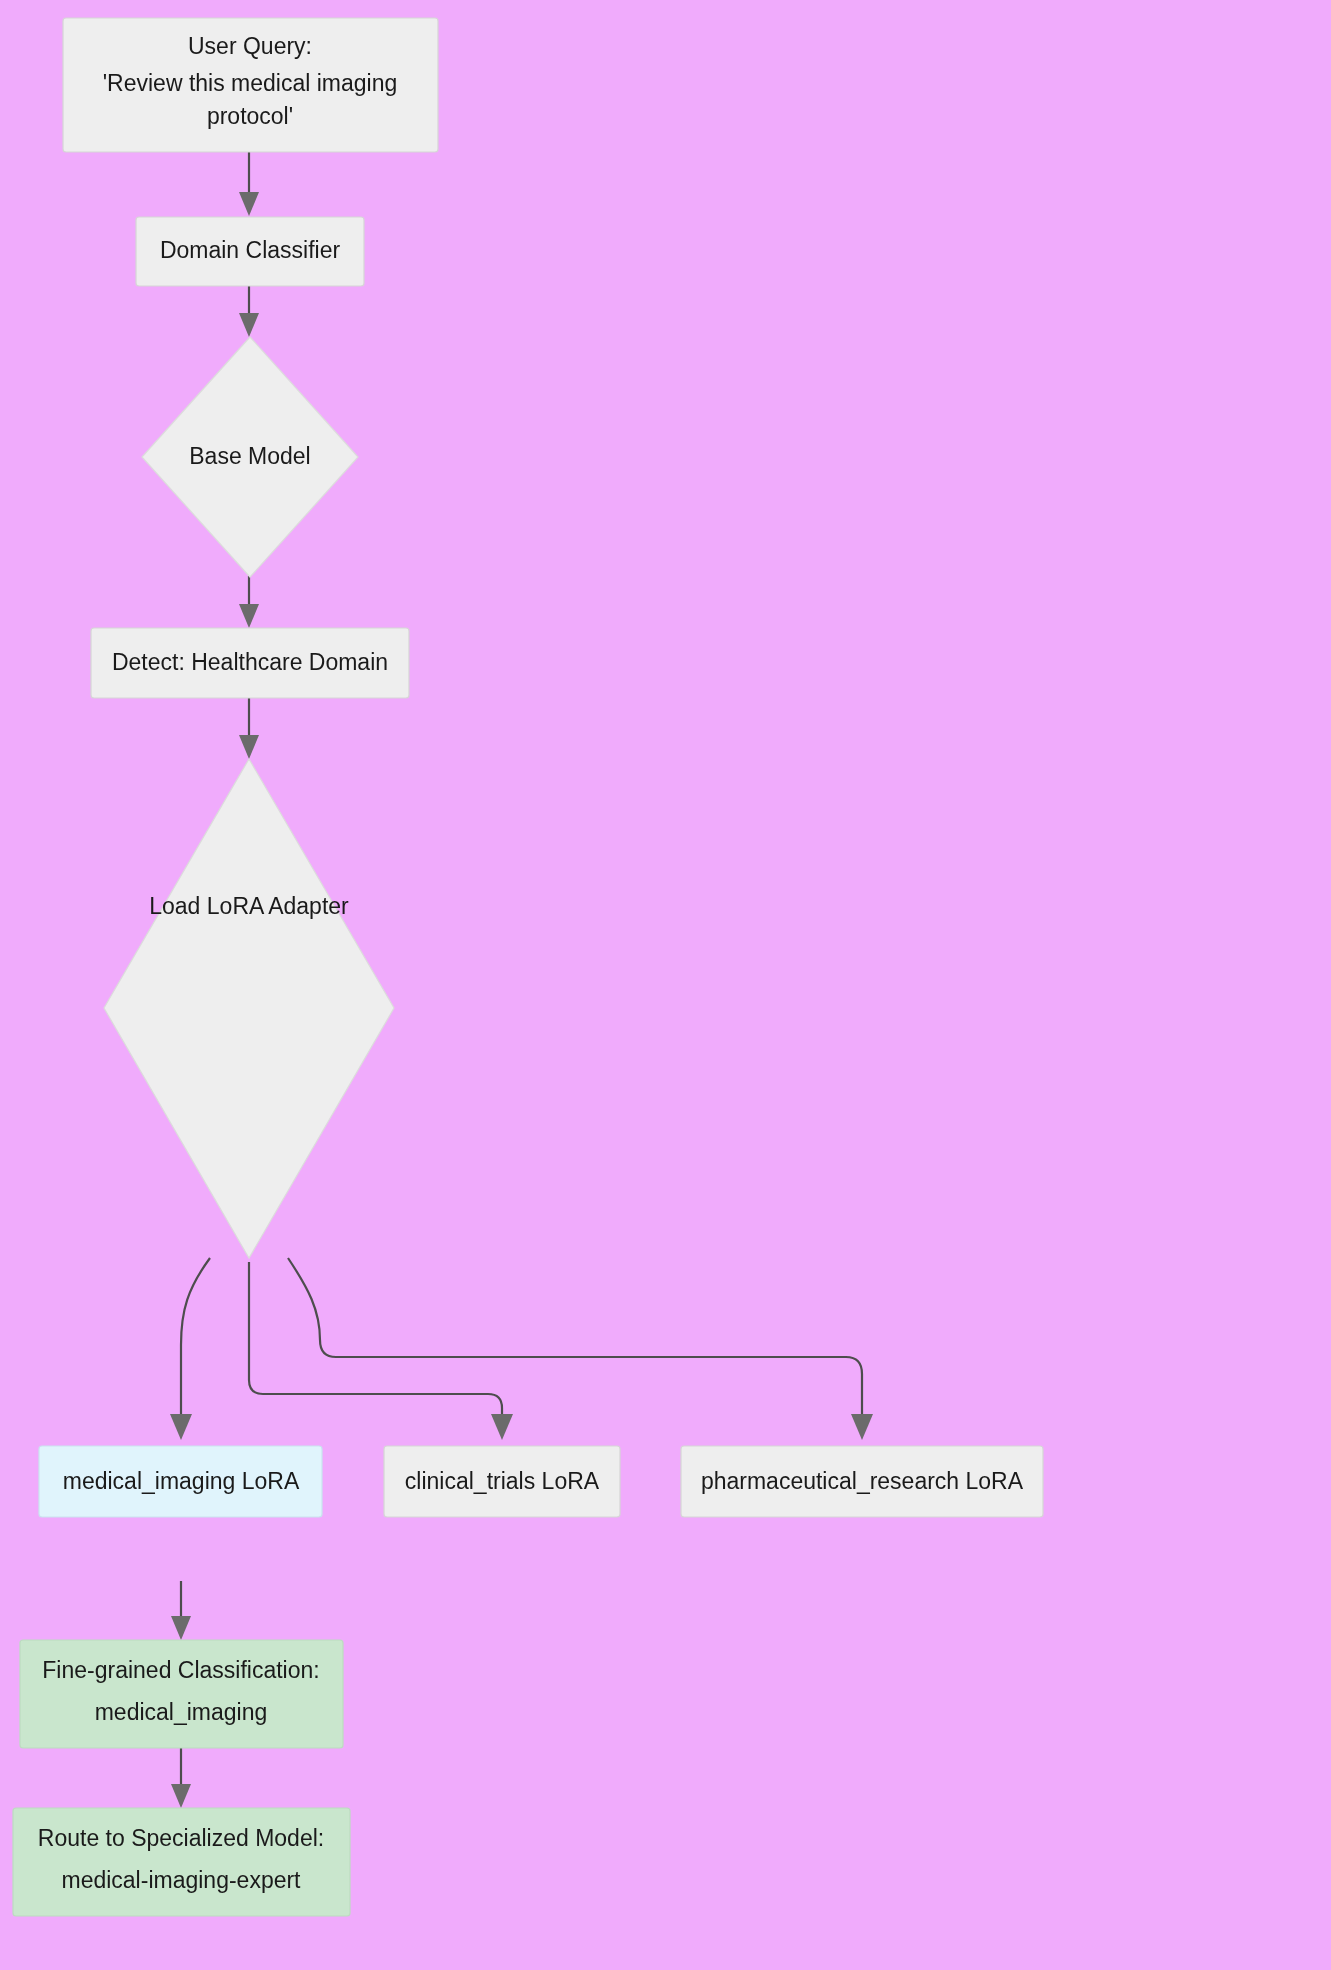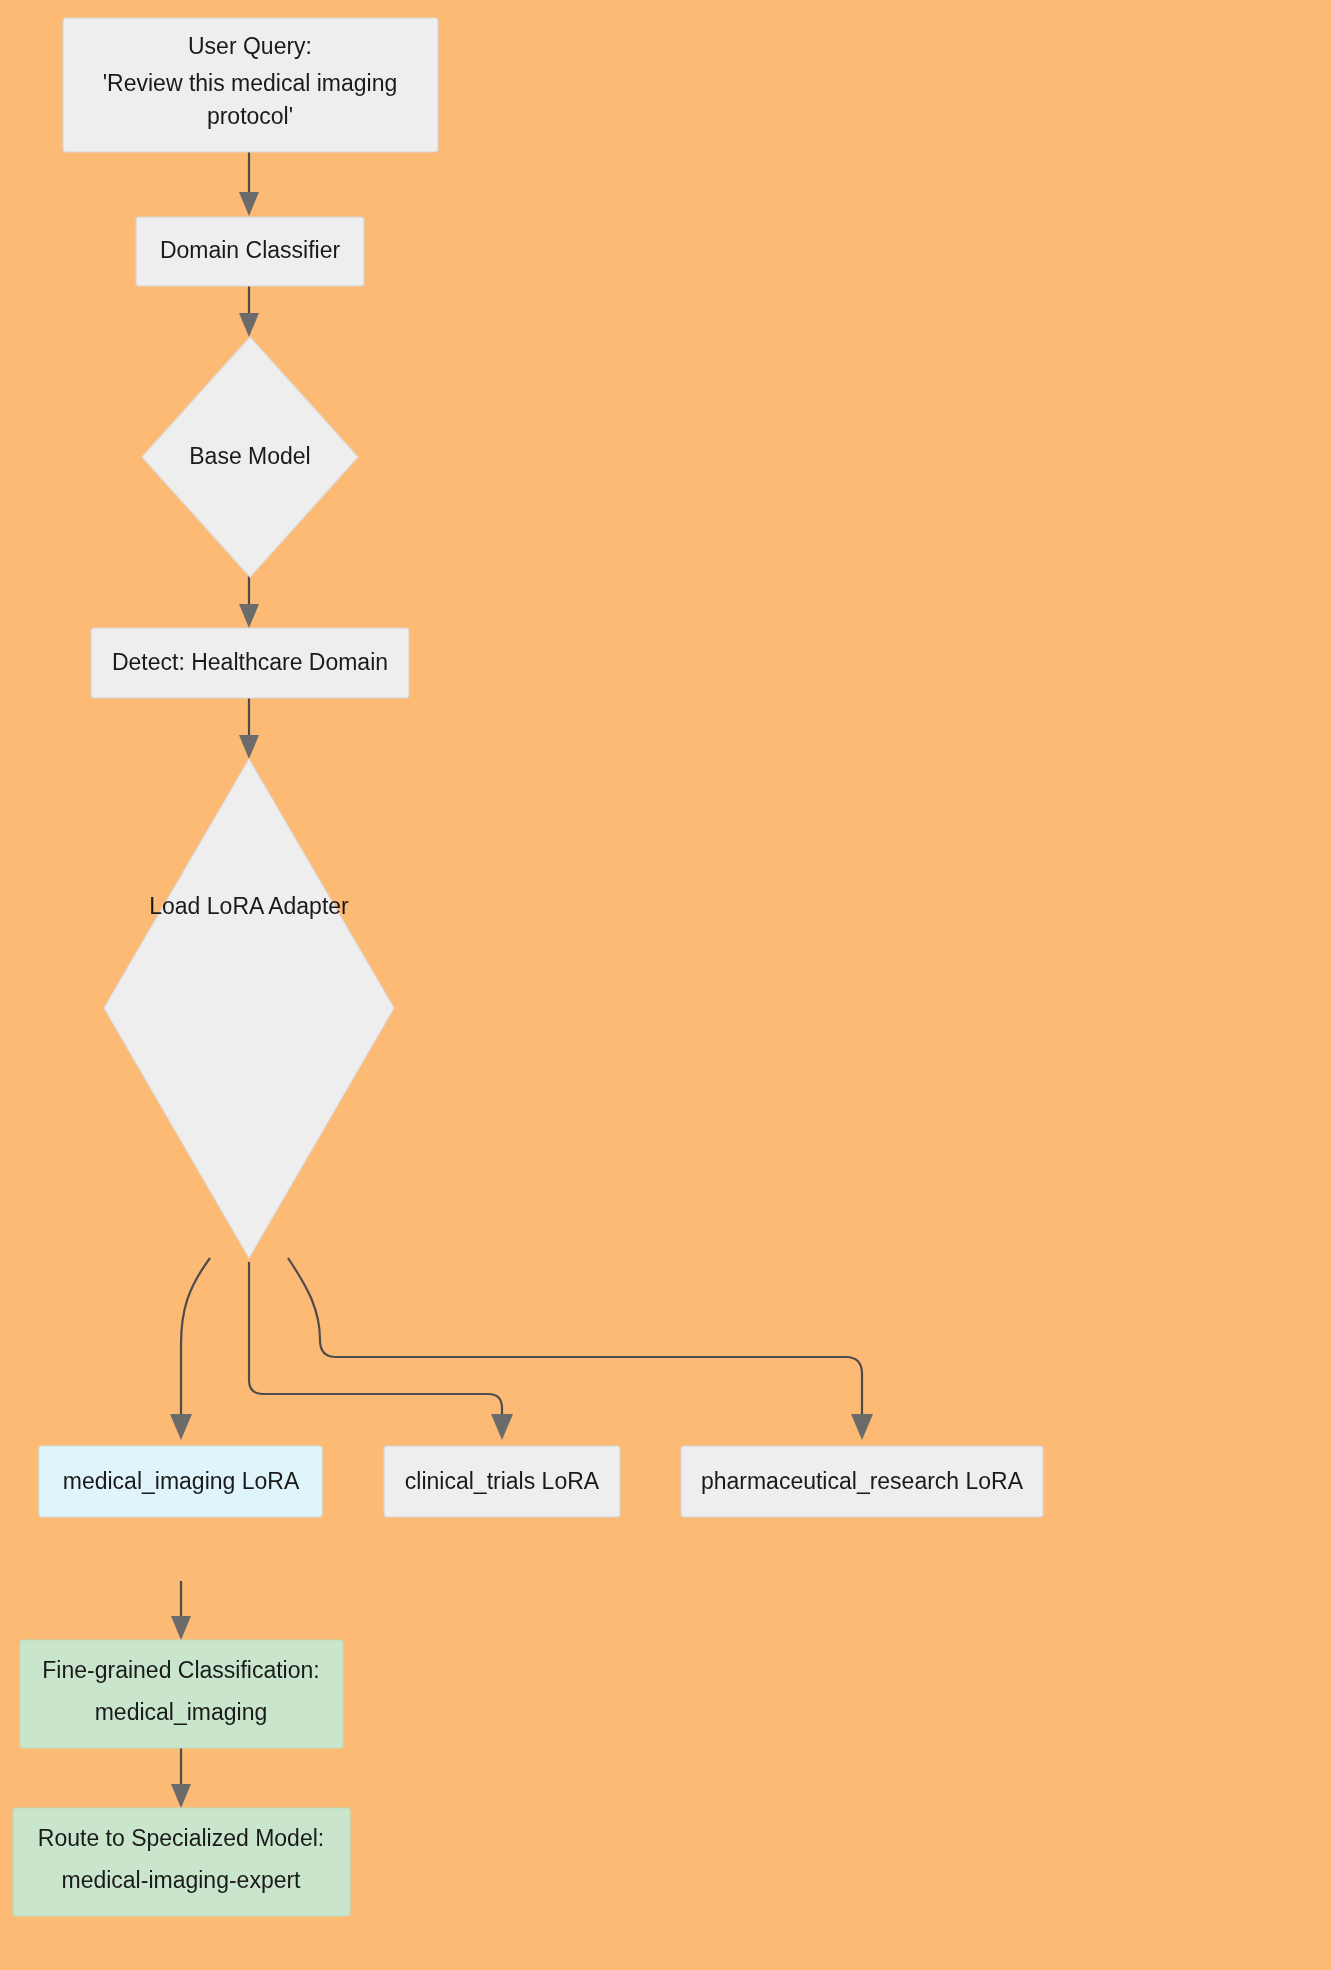--- a/index.html
+++ b/index.html
@@ -7,21 +7,21 @@
     padding: 0;
     background: #ffffff;
   }
   body {
     font-family: "Liberation Sans", sans-serif;
   }
   #canvas {
     position: relative;
     width: 1331px;
     height: 1970px;
-    background: #fdba74;
+    background: #f0abfc;
     overflow: hidden;
     text-align: center;
   }
   svg#flow {
     position: absolute;
     left: 0;
     top: 0;
     width: 1331px;
     height: 1970px;
     display: block;

